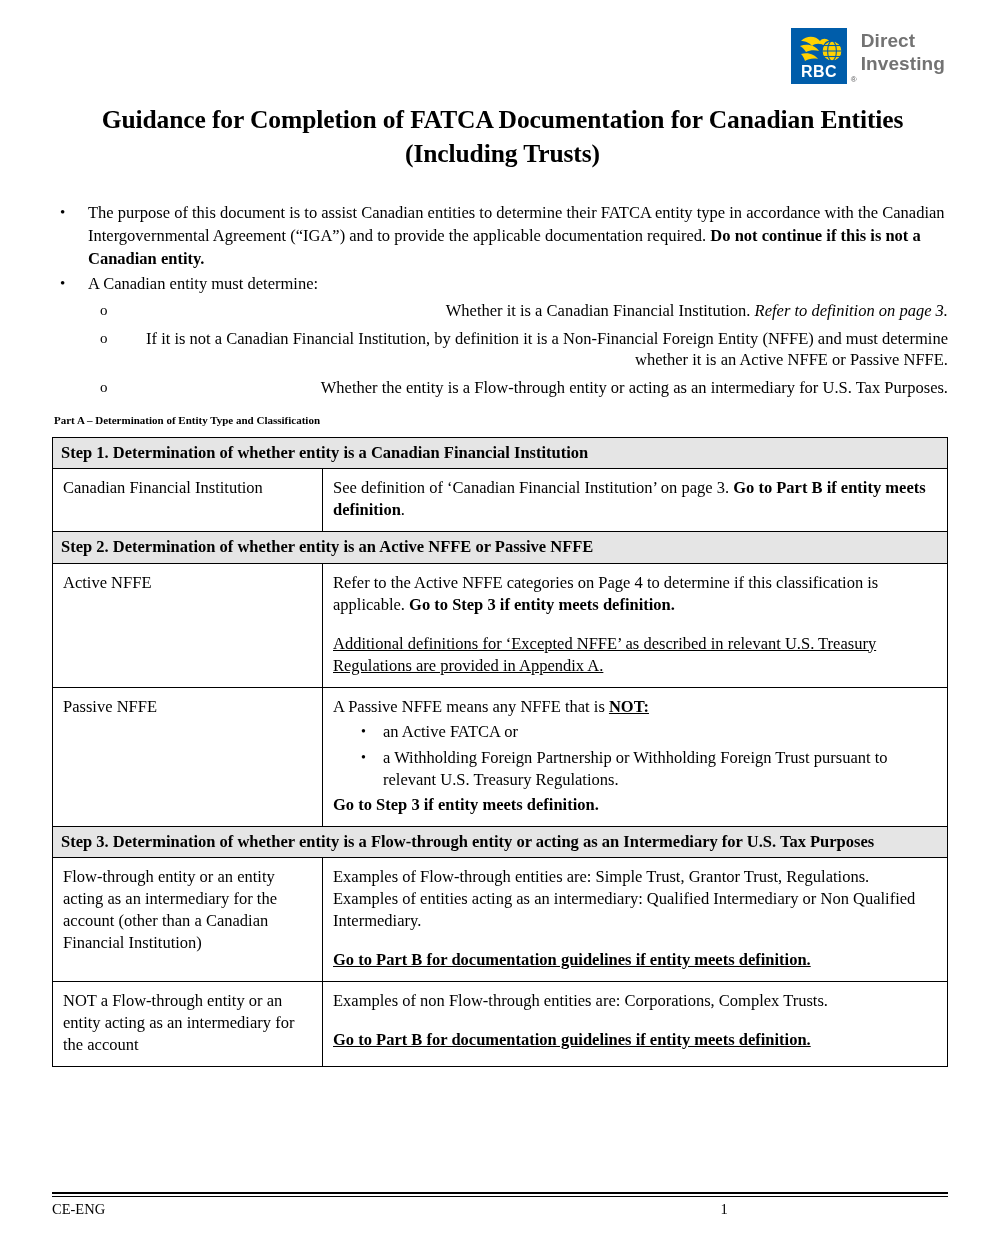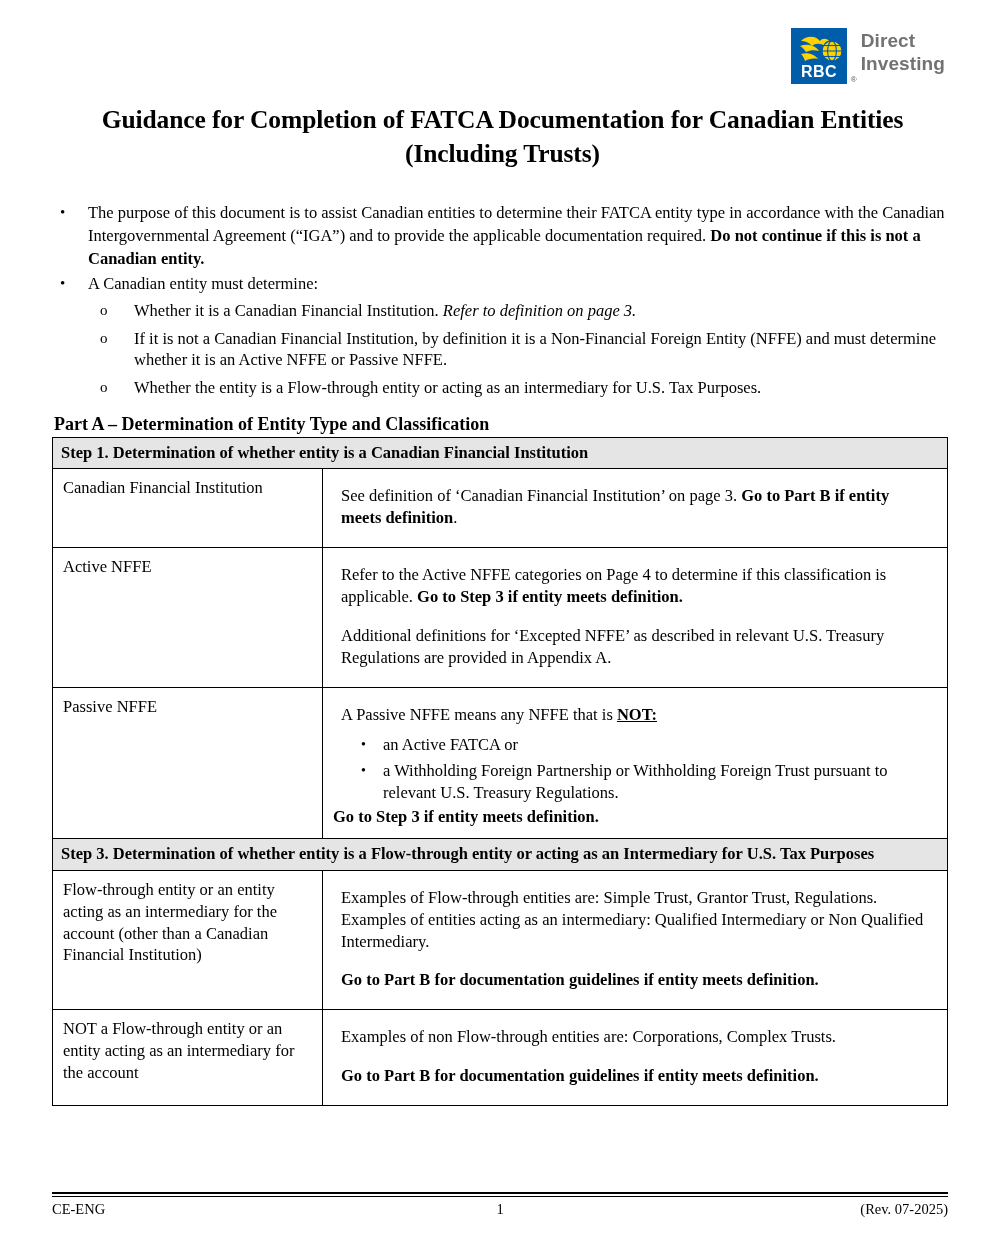--- a/index.html
+++ b/index.html
@@ -103,31 +103,31 @@
     display: flex;
     align-items: flex-start;
     margin-bottom: 7px;
   }
   .sub-mark {
     width: 34px;
     flex: 0 0 34px;
     font-size: 15px;
     font-family: "Liberation Serif", serif;
   }
-  .sub-text { flex: 1 1 auto; line-height: 1.28; }
+  .sub-text { flex: 1 1 auto; line-height: 1.28; text-align: right; }
   b { font-weight: bold; }
   i { font-style: italic; }
   u { text-decoration: underline; }
 
   
   .part-heading {
     position: absolute;
     top: 414px;
     left: 54px;
-    font-size: 18px;
+    font-size: 11px;
     font-weight: bold;
   }
 
   
   .tbl {
     position: absolute;
     top: 437px;
     left: 52px;
     width: 896px;
     border-collapse: collapse;
@@ -140,22 +140,22 @@
     padding: 8px 10px 10px 10px;
     line-height: 1.33;
   }
   .tbl td.c1 { width: 270px; }
   .tbl tr.step-row td {
     background: #e5e5e5;
     font-weight: bold;
     padding: 4px 8px 5px 8px;
     line-height: 1.3;
   }
-  .cell-p { margin: 8px; }
-  .cell-p + .cell-p { margin-top: 17px; }
+  .cell-p { margin: 0; }
+  .cell-p + .cell-p { margin-top: 17px; text-decoration: underline; }
   .inner-bullets {
     margin: 2px 0 0 0;
     padding: 0;
     list-style: none;
   }
   .inner-bullets li {
     display: flex;
     align-items: flex-start;
     margin-top: 4px;
   }
@@ -273,20 +273,23 @@
         <td colspan="2">Step 1. Determination of whether entity is a Canadian Financial Institution</td>
       </tr>
 
       <tr>
         <td class="c1">Canadian Financial Institution</td>
         <td>
           <p class="cell-p"><span>See definition of ‘Canadian Financial Institution’ on page 3. </span><b>Go to Part B if entity meets definition</b><span>.</span></p>
         </td>
       </tr>
 
+      <tr class="step-row">
+        <td colspan="2">Step 2. Determination of whether entity is an Active NFFE or Passive NFFE</td>
+      </tr>
 
       <tr>
         <td class="c1">Active NFFE</td>
         <td>
           <p class="cell-p"><span>Refer to the Active NFFE categories on Page 4 to determine if this classification is applicable. </span><b>Go to Step 3 if entity meets definition.</b></p>
           <p class="cell-p">Additional definitions for ‘Excepted NFFE’ as described in relevant U.S. Treasury Regulations are provided in Appendix A.</p>
         </td>
       </tr>
 
       <tr>
@@ -329,17 +332,16 @@
 
     </tbody>
   </table>
 
   <div class="footer">
     <div class="footer-rule-top"></div>
     <div class="footer-rule-bot"></div>
     <div class="footer-row">
       <div class="footer-left">CE-ENG</div>
       <div class="footer-center">1</div>
-      <div class="footer-right">(Rev. 07-2025)</div>
     </div>
   </div>
 
 </div>
 
 </body></html>

